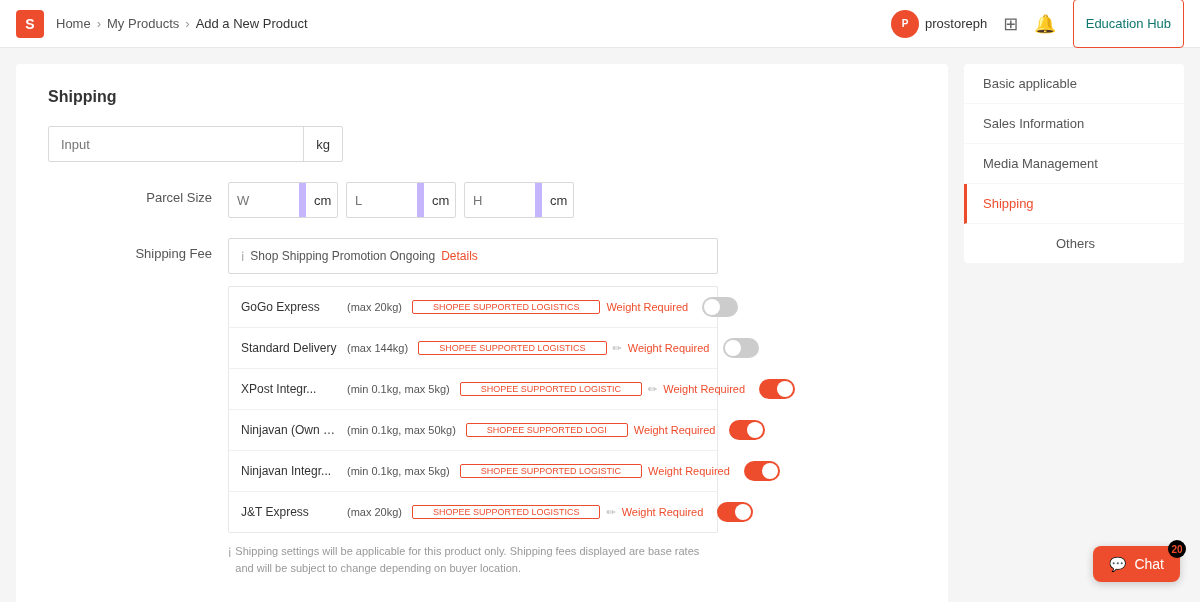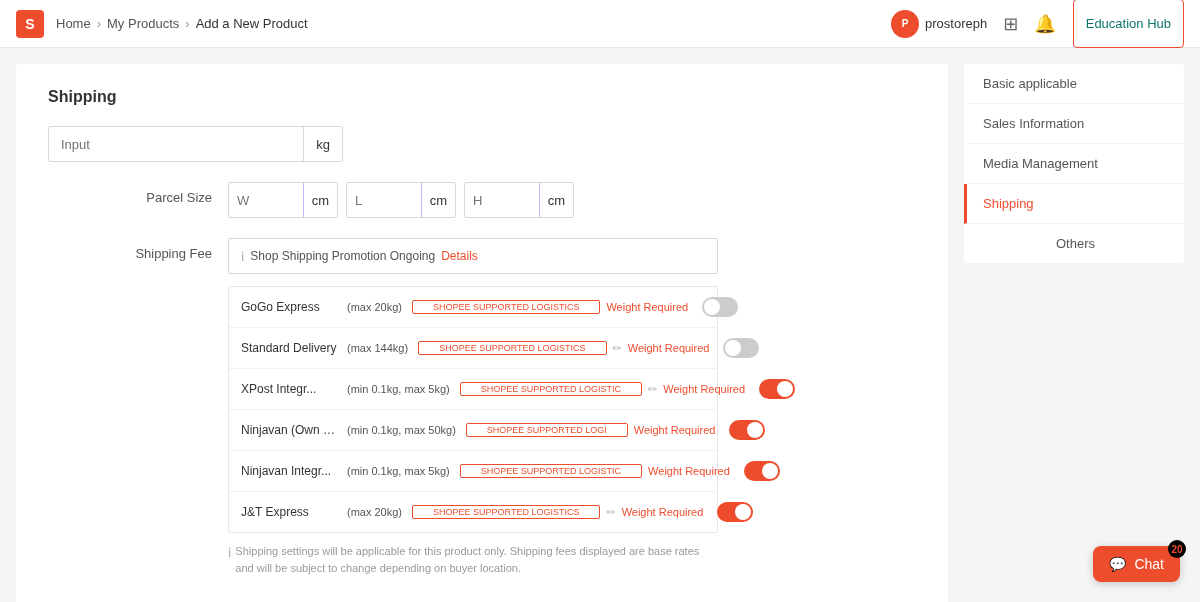--- a/index.html
+++ b/index.html
@@ -141,21 +141,21 @@
       outline: none;
       padding: 8px 8px;
       font-size: 13px;
       color: #999;
       width: 70px;
     }
     .parcel-unit {
       padding: 0 8px;
       color: #333;
       font-size: 13px;
-      border-left: 1px solid #c4b5fd;
+      border-left: 7px solid #c4b5fd;
       min-height: 34px;
       display: flex; align-items: center;
     }
 
     
     .shipping-promo-bar {
       border: 1px solid #d9d9d9;
       border-radius: 2px;
       padding: 8px 12px;
       display: flex;

